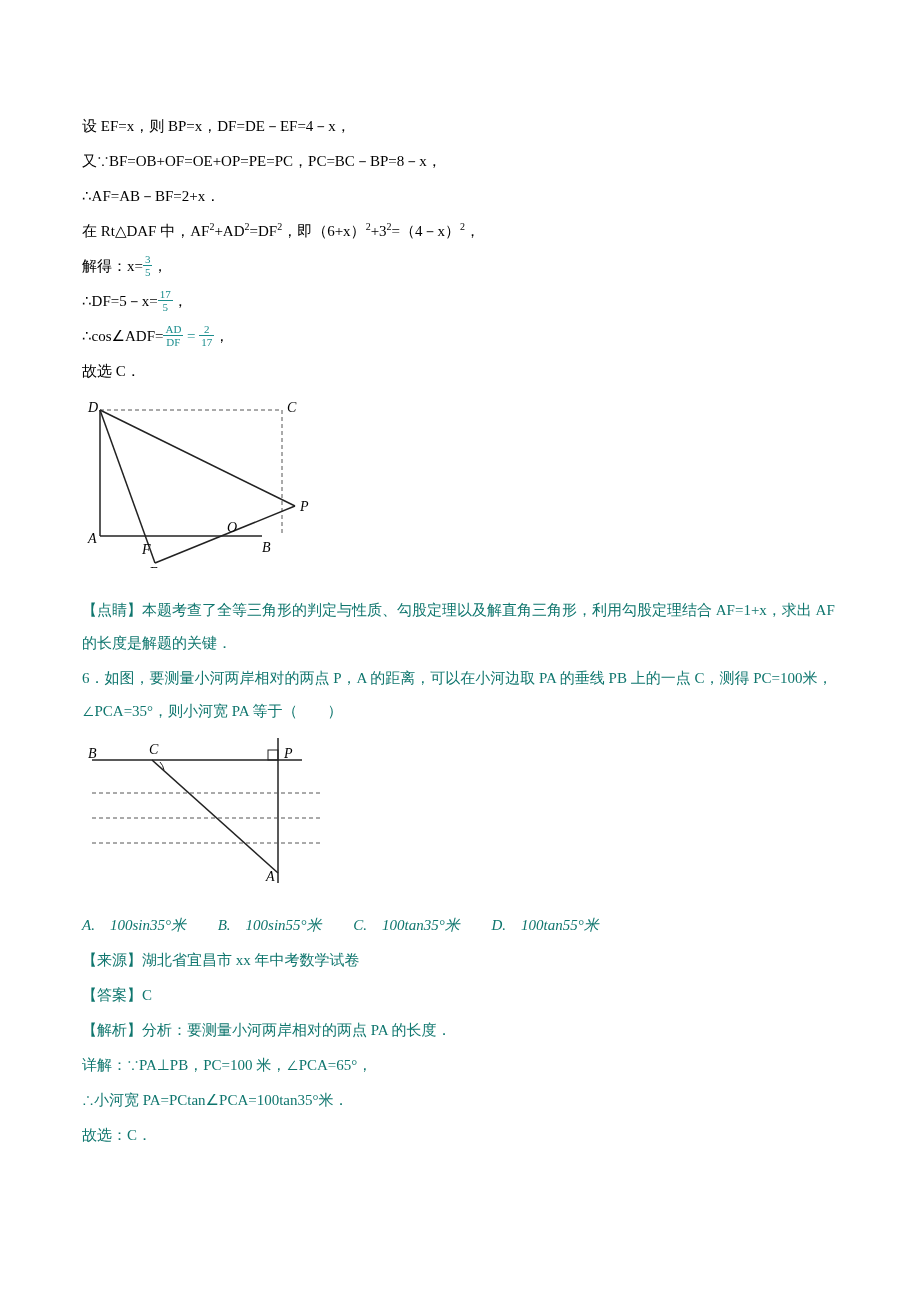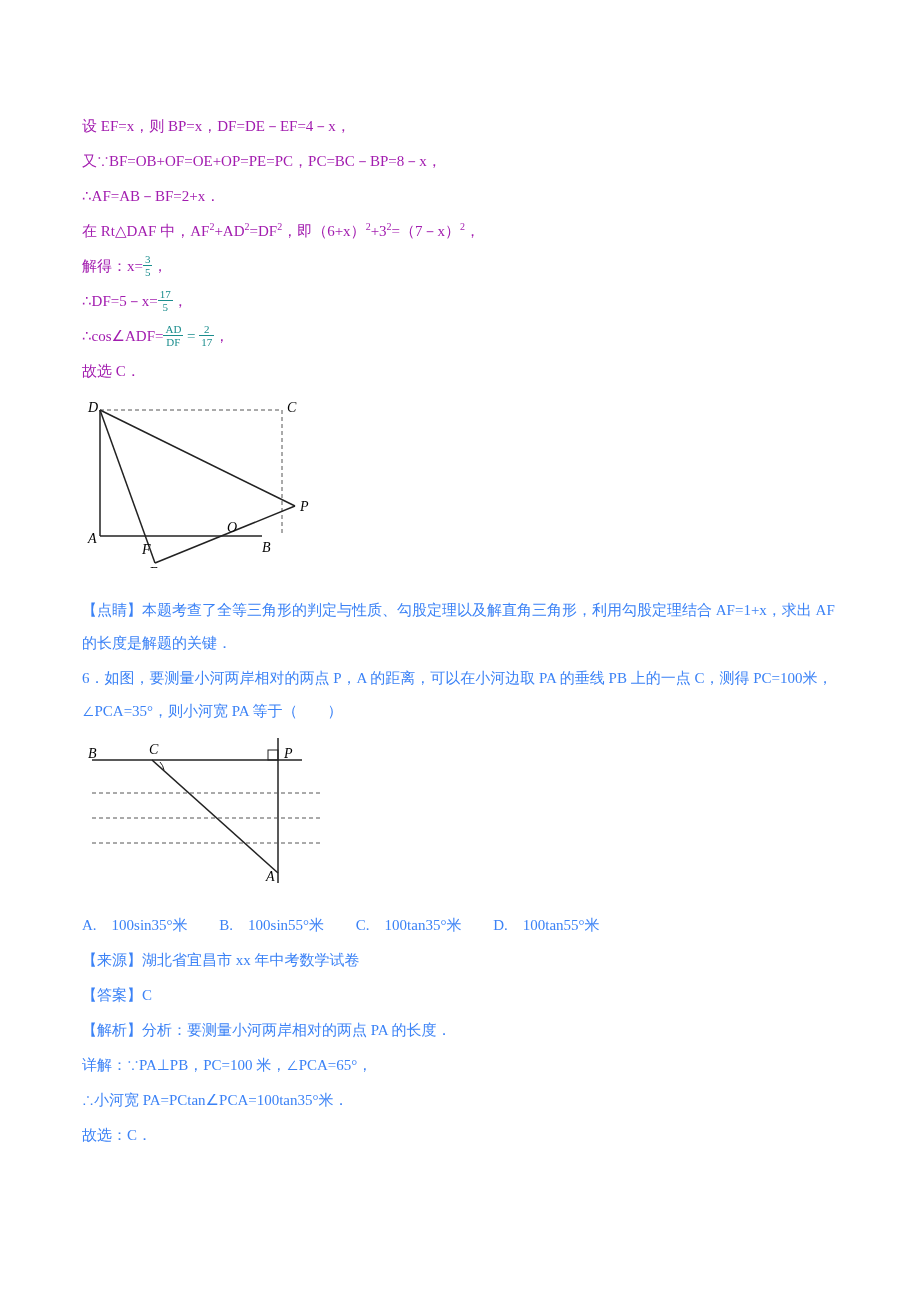--- a/index.html
+++ b/index.html
@@ -6,46 +6,46 @@
     body {
       width: 920px;
       background: #fff;
       font-family: "SimSun", "宋体", serif;
       font-size: 15px;
       line-height: 2.2;
       color: #000;
       padding: 110px 82px 60px 82px;
     }
     .line { margin-bottom: 2px; }
-    .red { color: #a21caf; }
+    .red { color: #000000; }
     .cyan { color: #1a8d8d; }
-    .black { color: #3b82f6; }
+    .black { color: #0f766e; }
     .frac {
       display: inline-block;
       vertical-align: middle;
       text-align: center;
       font-size: 11px;
       line-height: 1.1;
       position: relative;
       top: -2px;
     }
     .frac .num { display: block; border-bottom: 1px solid currentColor; padding: 0 2px; }
     .frac .den { display: block; padding: 0 2px; }
     sup { font-size: 10px; vertical-align: super; }
     .figure { margin: 10px 0 14px 0; }
-    .options span { margin-right: 28px; }
+    .options span { margin-right: 28px; font-style: italic; }
   </style>
 </head>
 <body>
 
 <div class="line red">设 EF=x，则 BP=x，DF=DE－EF=4－x，</div>
 <div class="line red">又∵BF=OB+OF=OE+OP=PE=PC，PC=BC－BP=8－x，</div>
 <div class="line red">∴AF=AB－BF=2+x．</div>
 <div class="line red">
-  <span>在 Rt△DAF 中，AF</span><sup>2</sup><span>+AD</span><sup>2</sup><span>=DF</span><sup>2</sup><span>，即（6+x）</span><sup>2</sup><span>+3</span><sup>2</sup><span>=（7－x）</span><sup>2</sup><span>，</span>
+  <span>在 Rt△DAF 中，AF</span><sup>2</sup><span>+AD</span><sup>2</sup><span>=DF</span><sup>2</sup><span>，即（6+x）</span><sup>2</sup><span>+3</span><sup>2</sup><span>=（4－x）</span><sup>2</sup><span>，</span>
 </div>
 <div class="line">
   <span class="red">解得：x=</span><span class="frac cyan"><span class="num">3</span><span class="den">5</span></span><span class="red">，</span>
 </div>
 <div class="line">
   <span class="red">∴DF=5－x=</span><span class="frac cyan"><span class="num">17</span><span class="den">5</span></span><span class="red">，</span>
 </div>
 <div class="line">
   <span class="red">∴cos∠ADF=</span><span class="frac cyan"><span class="num">AD</span><span class="den">DF</span></span><span class="cyan"> = </span><span class="frac cyan"><span class="num">2</span><span class="den">17</span></span><span class="red">，</span>
 </div>

